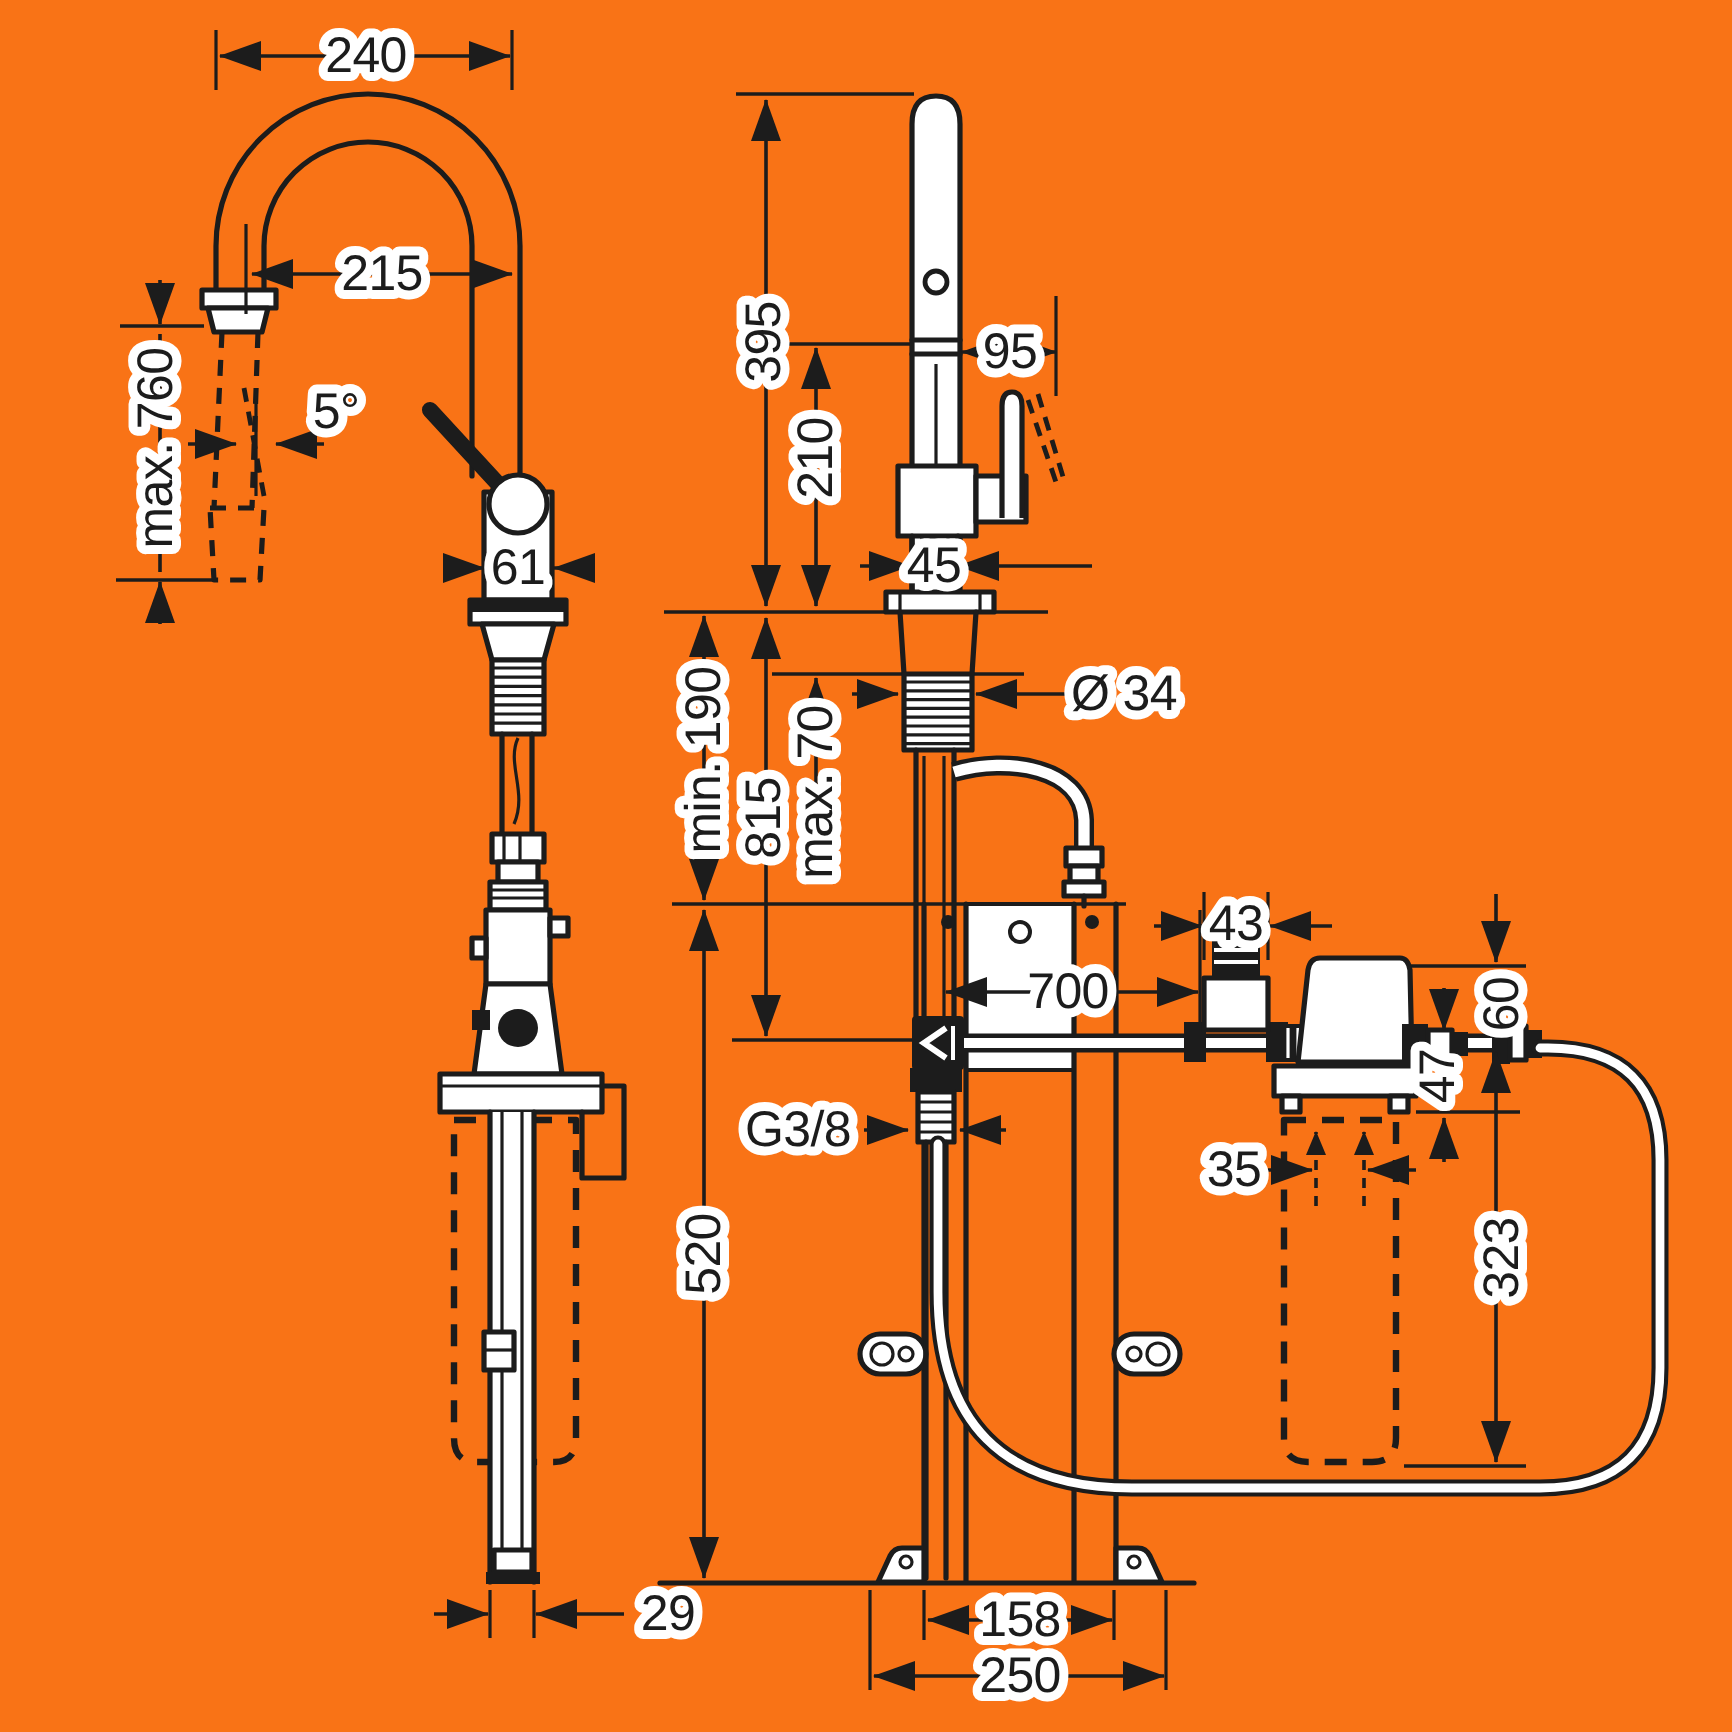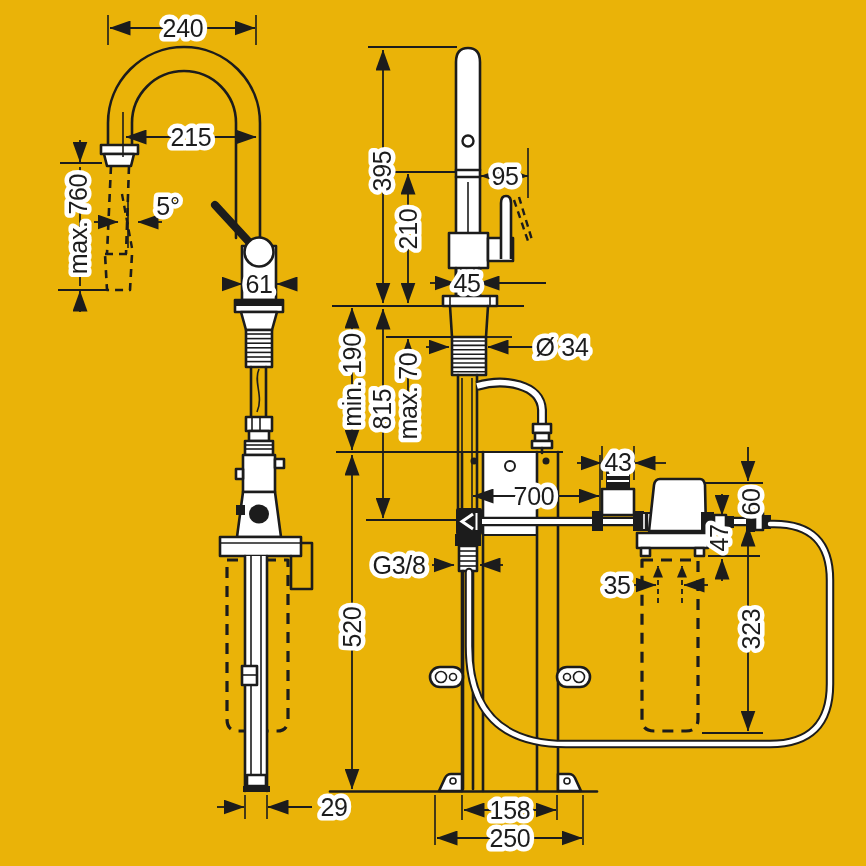--- a/index.html
+++ b/index.html
@@ -1,16 +1,16 @@
 <!DOCTYPE html>
 <html><head>
 <meta charset="utf-8">
 <style>
   html,body{margin:0;padding:0;background:#fff;}
-  #stage{position:relative;width:866px;height:866px;background:#eab308;overflow:hidden;}
+  #stage{position:relative;width:866px;height:866px;background:#f97316;overflow:hidden;}
   svg{display:block;}
   .ln{fill:none;stroke:#1c1c1c;stroke-width:2.6;stroke-linecap:round;stroke-linejoin:round;}
   .sh{fill:#fff;stroke:#1c1c1c;stroke-width:2.6;stroke-linejoin:round;}
   .tn{fill:none;stroke:#1c1c1c;stroke-width:1.6;}
   .dm{fill:none;stroke:#1c1c1c;stroke-width:1.8;}
   .blk{fill:#1c1c1c;stroke:none;}
   .wht{fill:#fff;stroke:none;}
   .dsh{fill:none;stroke:#1c1c1c;stroke-width:3.2;stroke-dasharray:11 8;stroke-linejoin:round;}
   .dsp{fill:none;stroke:#1c1c1c;stroke-width:2.6;stroke-dasharray:8 6;stroke-linejoin:round;}
   .dlv{fill:none;stroke:#1c1c1c;stroke-width:2.4;stroke-dasharray:7 5;}

